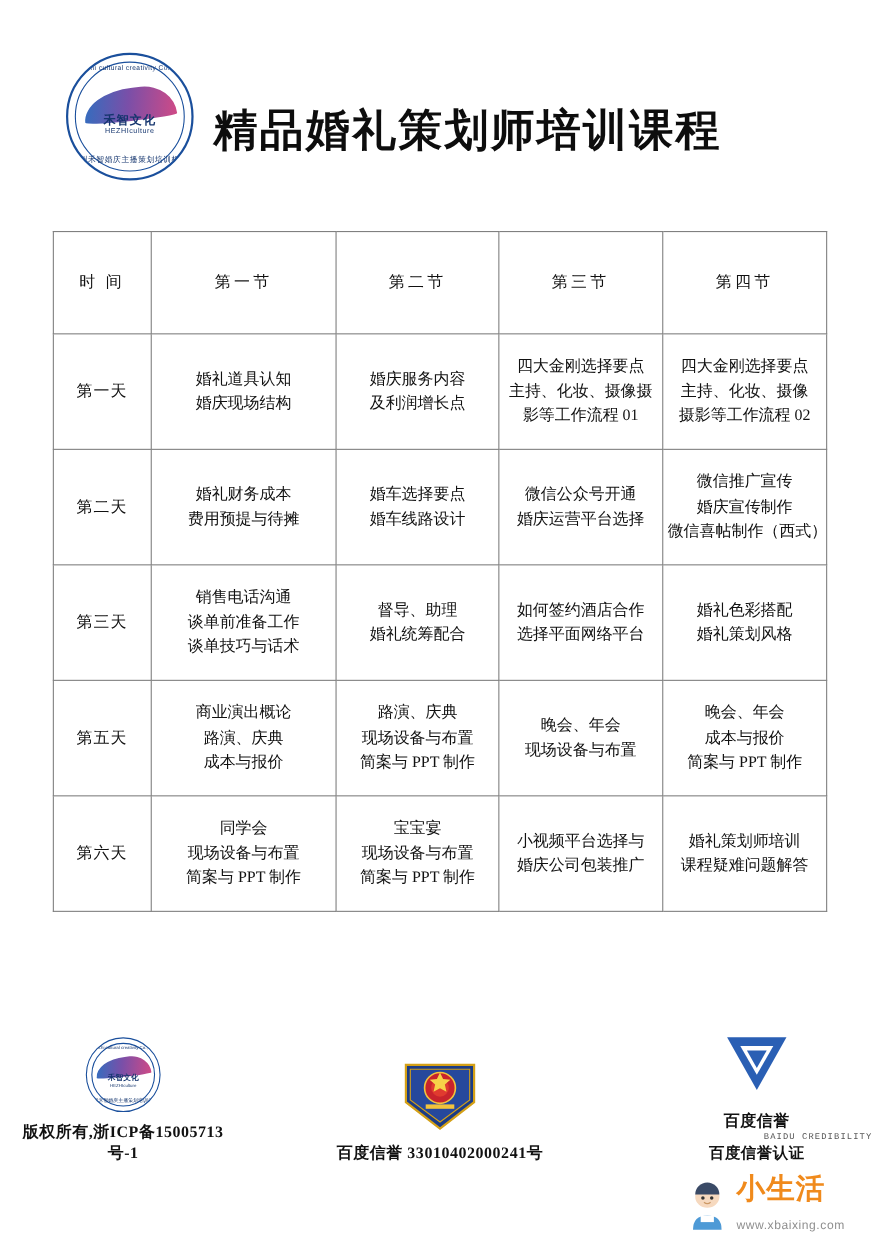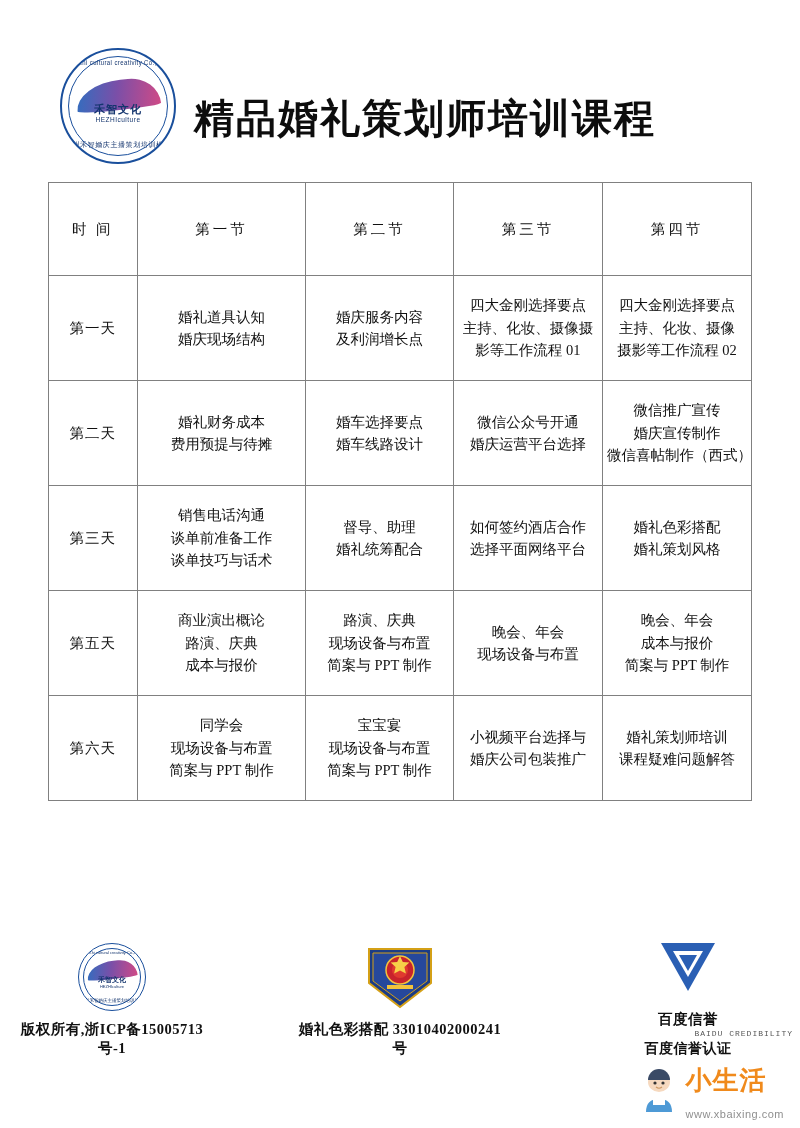--- a/index.html
+++ b/index.html
@@ -92,21 +92,21 @@
     font-weight: bold;
     letter-spacing: 2px;
     color: #0d0d0d;
     line-height: 1.1;
     font-family: "Liberation Serif", "DejaVu Serif", serif;
     margin-top: 26px;
   }
 
   
   .table-wrap {
-    margin: 18px 48px 0 48px;
+    margin: 46px 48px 0 48px;
   }
   table.schedule {
     width: 100%;
     border-collapse: collapse;
     table-layout: fixed;
   }
   table.schedule th,
   table.schedule td {
     border: 1px solid #808080;
     text-align: center;
@@ -193,24 +193,24 @@
 
   
   .emblem { width: 74px; height: 68px; position: relative; }
 
   
   .vmark { width: 62px; height: 56px; }
 
   
   .watermark {
     position: absolute;
-    right: 16px;
+    right: 32px;
     bottom: 8px;
     display: flex;
-    align-items: flex-start;
+    align-items: flex-end;
     gap: 6px;
   }
   .wm-figure { width: 42px; height: 46px; position: relative; }
   .wm-text .big {
     font-size: 26px;
     font-weight: bold;
     color: #f08a1c;
     line-height: 1;
     letter-spacing: 1px;
   }
@@ -385,21 +385,21 @@
       <div class="mark">
         <svg class="emblem" viewBox="0 0 74 68">
           <path d="M6 6 H68 V40 L37 64 L6 40 Z" fill="#1b3c86" stroke="#d4a017" stroke-width="2"></path>
           <path d="M10 10 H64 V38 L37 58 L10 38 Z" fill="#26489c" stroke="#d4a017" stroke-width="1"></path>
           <circle cx="37" cy="27" r="14" fill="#c8232c" stroke="#f2c33c" stroke-width="1.5"></circle>
           <circle cx="37" cy="27" r="8" fill="#e03a2f"></circle>
           <path d="M37 13 l2.8 6 6.6.6-5 4.4 1.5 6.4L37 27.4l-5.9 3 1.5-6.4-5-4.4 6.6-.6z" fill="#f7d148"></path>
           <rect x="24" y="42" width="26" height="4" fill="#f2c33c"></rect>
         </svg>
       </div>
-      <div class="caption">婚礼色彩搭配 33010402000241号</div>
+      <div class="caption">百度信誉 33010402000241号</div>
     </div>
 
     <div class="badge">
       <div class="mark">
         <svg class="vmark" viewBox="0 0 62 56">
           <path d="M4 4 H58 L31 52 Z" fill="#2a5fb4"></path>
           <path d="M16 12 H46 L31 38 Z" fill="#ffffff"></path>
           <path d="M22 16 H40 L31 32 Z" fill="#2a5fb4"></path>
         </svg>
       </div>

